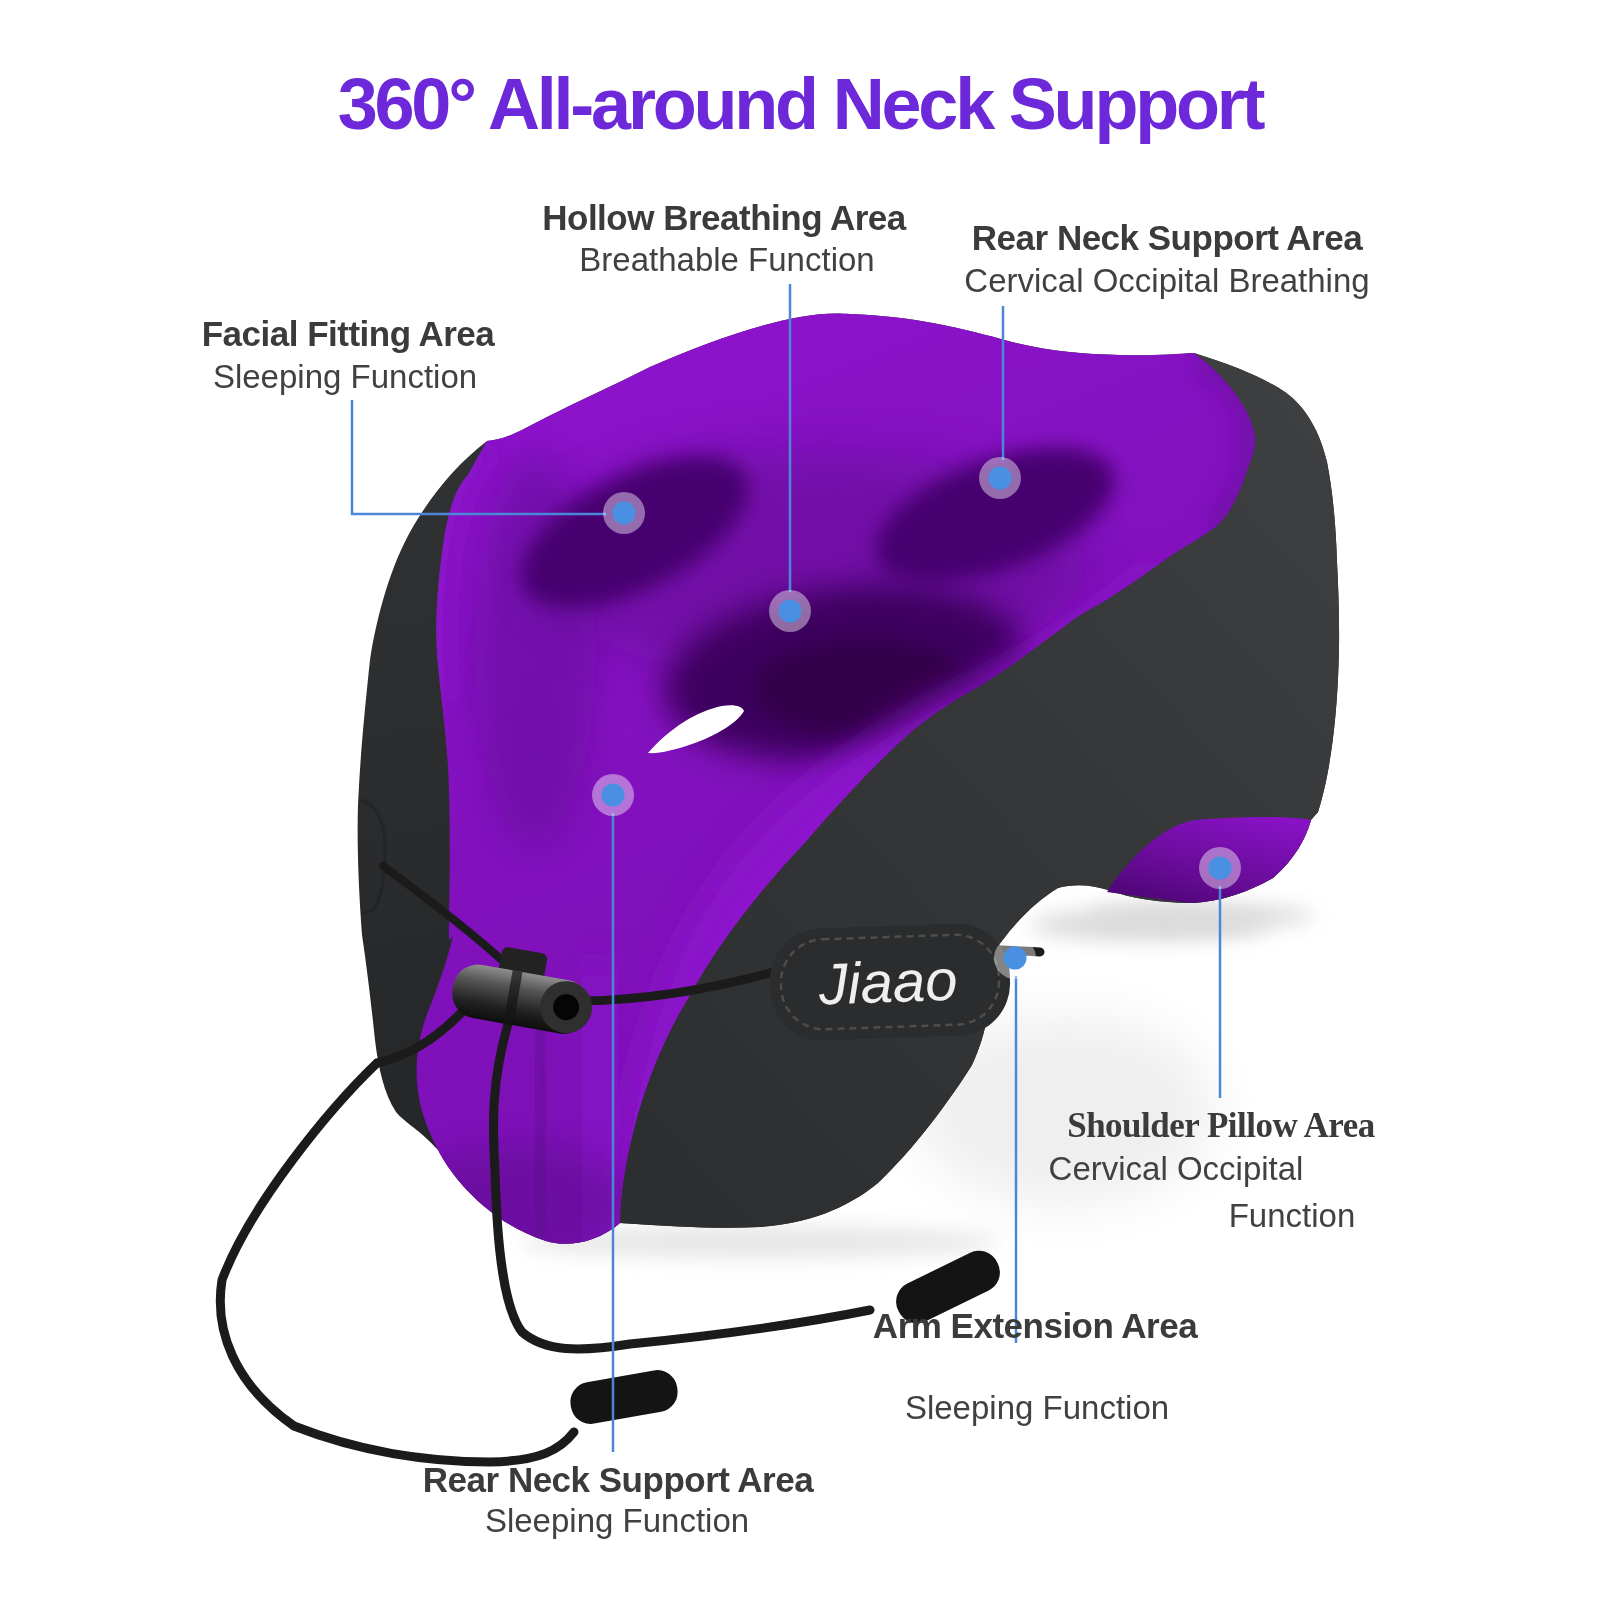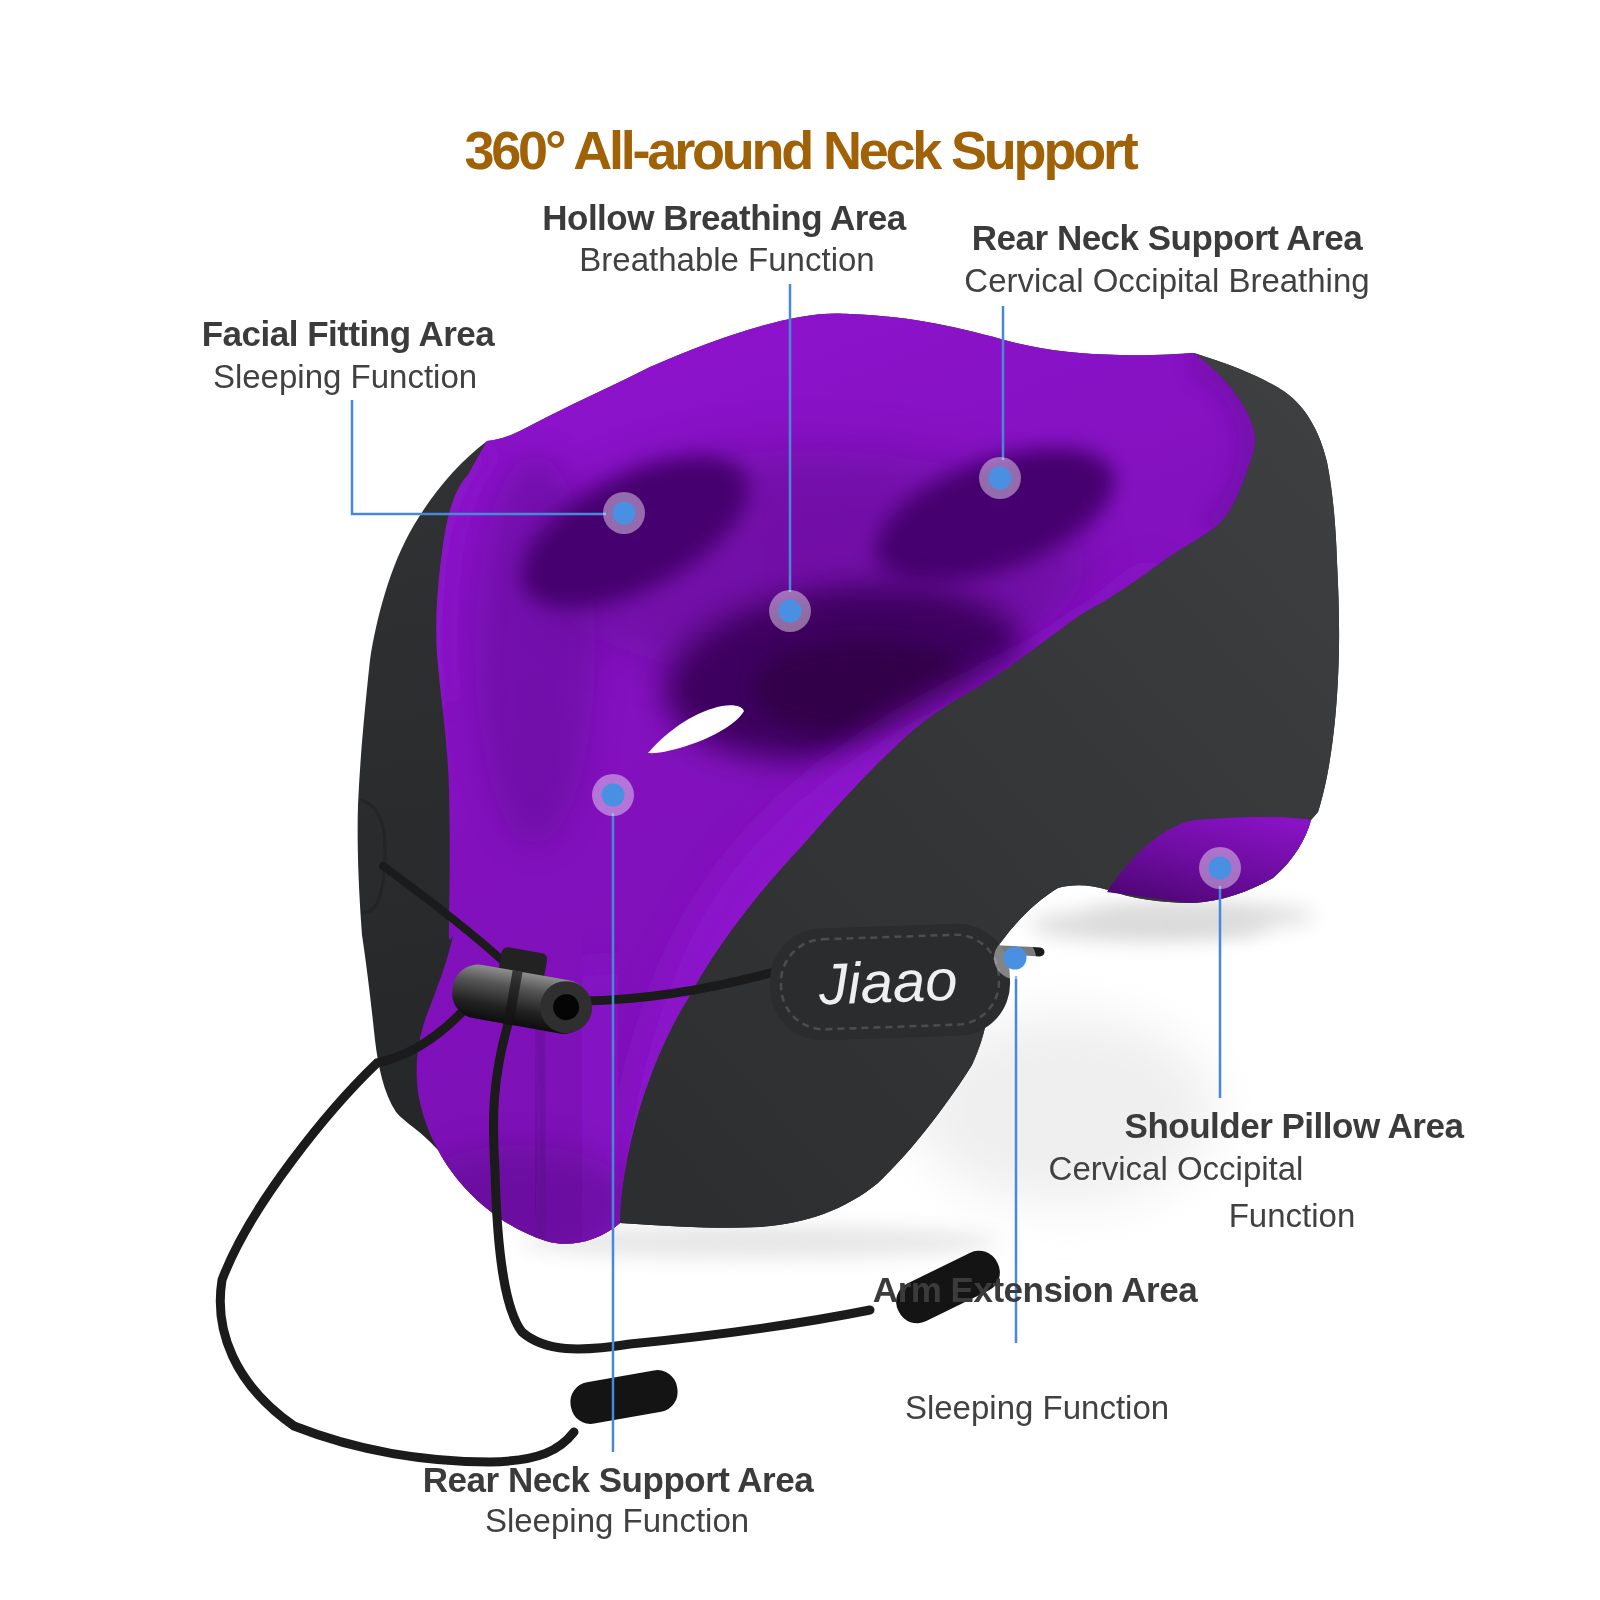--- a/index.html
+++ b/index.html
@@ -1,21 +1,21 @@
 <!DOCTYPE html>
 <html><head>
 <meta charset="utf-8">
 <style>
   html,body{margin:0;padding:0;}
   body{width:1600px;height:1600px;position:relative;background:#ffffff;font-family:"Liberation Sans",sans-serif;overflow:hidden;}
   #art{position:absolute;left:0;top:0;}
   .lbl{position:absolute;transform:translate(-50%,-50%);white-space:nowrap;color:#3b3b3b;}
   .b{font-weight:700;font-size:35px;letter-spacing:-0.5px;}
   .r{font-weight:400;font-size:33px;color:#414141;letter-spacing:0px;}
-  #title{position:absolute;left:800px;top:104px;transform:translate(-50%,-50%);font-weight:700;font-size:54px;color:#a16207;white-space:nowrap;letter-spacing:-3.2px;margin-top:46px;}
+  #title{position:absolute;left:800px;top:104px;transform:translate(-50%,-50%);font-weight:700;font-size:72px;color:#6d28d9;white-space:nowrap;letter-spacing:-3.2px;}
 </style>
 </head>
 <body>
 <svg id="art" width="1600" height="1600" viewBox="0 0 1600 1600">
 <defs>
   <linearGradient id="gBody" x1="0" y1="0" x2="0.2" y2="1">
     <stop offset="0" stop-color="#333436"></stop>
     <stop offset="1" stop-color="#232426"></stop>
   </linearGradient>
   <linearGradient id="gFront" x1="1" y1="0" x2="0.1" y2="1">
@@ -244,19 +244,19 @@
 </g>
 </svg>
 
 <div id="title">360° All-around Neck Support</div>
 <div class="lbl b" style="left:724px;top:218px;">Hollow Breathing Area</div>
 <div class="lbl r" style="left:727px;top:260px;">Breathable Function</div>
 <div class="lbl b" style="left:1167px;top:238px;">Rear Neck Support Area</div>
 <div class="lbl r" style="left:1167px;top:281px;">Cervical Occipital Breathing</div>
 <div class="lbl b" style="left:348px;top:334px;">Facial Fitting Area</div>
 <div class="lbl r" style="left:345px;top:377px;">Sleeping Function</div>
-<div class="lbl b" style="left:1294px;top:1126px;">Shoulder Pillow Area</div>
+<div class="lbl b" style="left:1221px;top:1126px;font-family:Liberation Serif, serif;">Shoulder Pillow Area</div>
 <div class="lbl r" style="left:1176px;top:1169px;">Cervical Occipital</div>
 <div class="lbl r" style="left:1292px;top:1201px;margin-top:15px;">Function</div>
-<div class="lbl b" style="left:1035px;top:1290px;">Arm Extension Area</div>
+<div class="lbl b" style="left:1035px;top:1326px;">Arm Extension Area</div>
 <div class="lbl r" style="left:1037px;top:1408px;">Sleeping Function</div>
 <div class="lbl b" style="left:618px;top:1480px;">Rear Neck Support Area</div>
 <div class="lbl r" style="left:617px;top:1521px;">Sleeping Function</div>
 
 </body></html>

